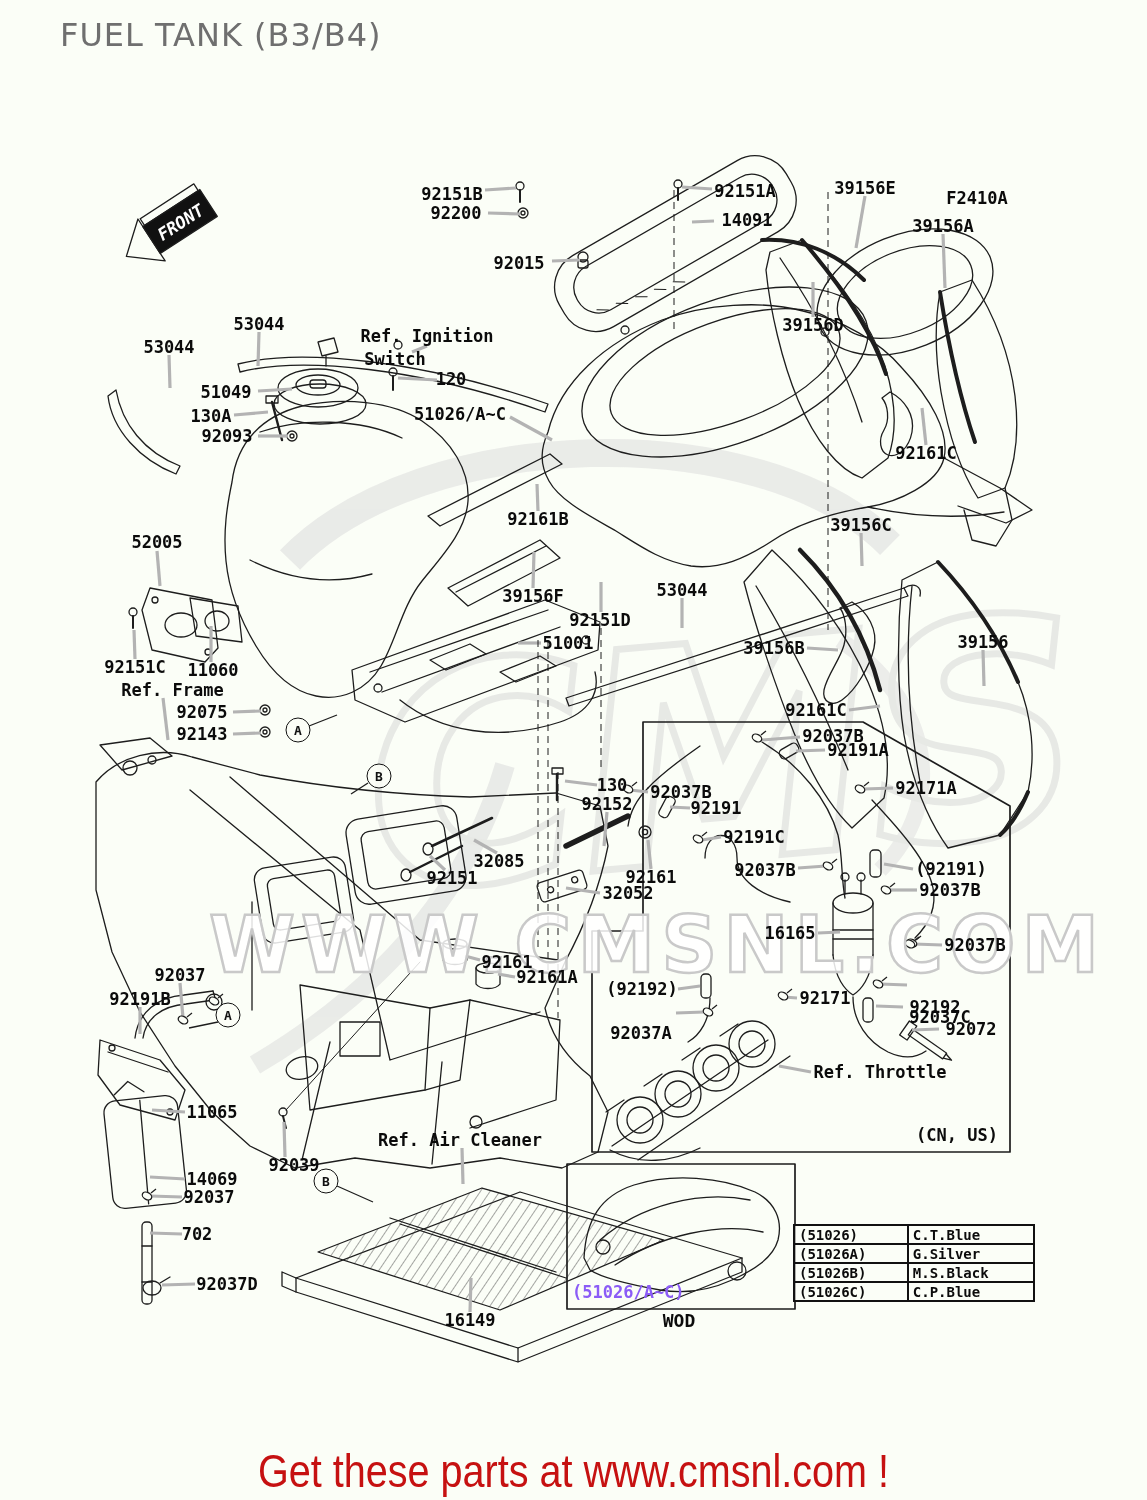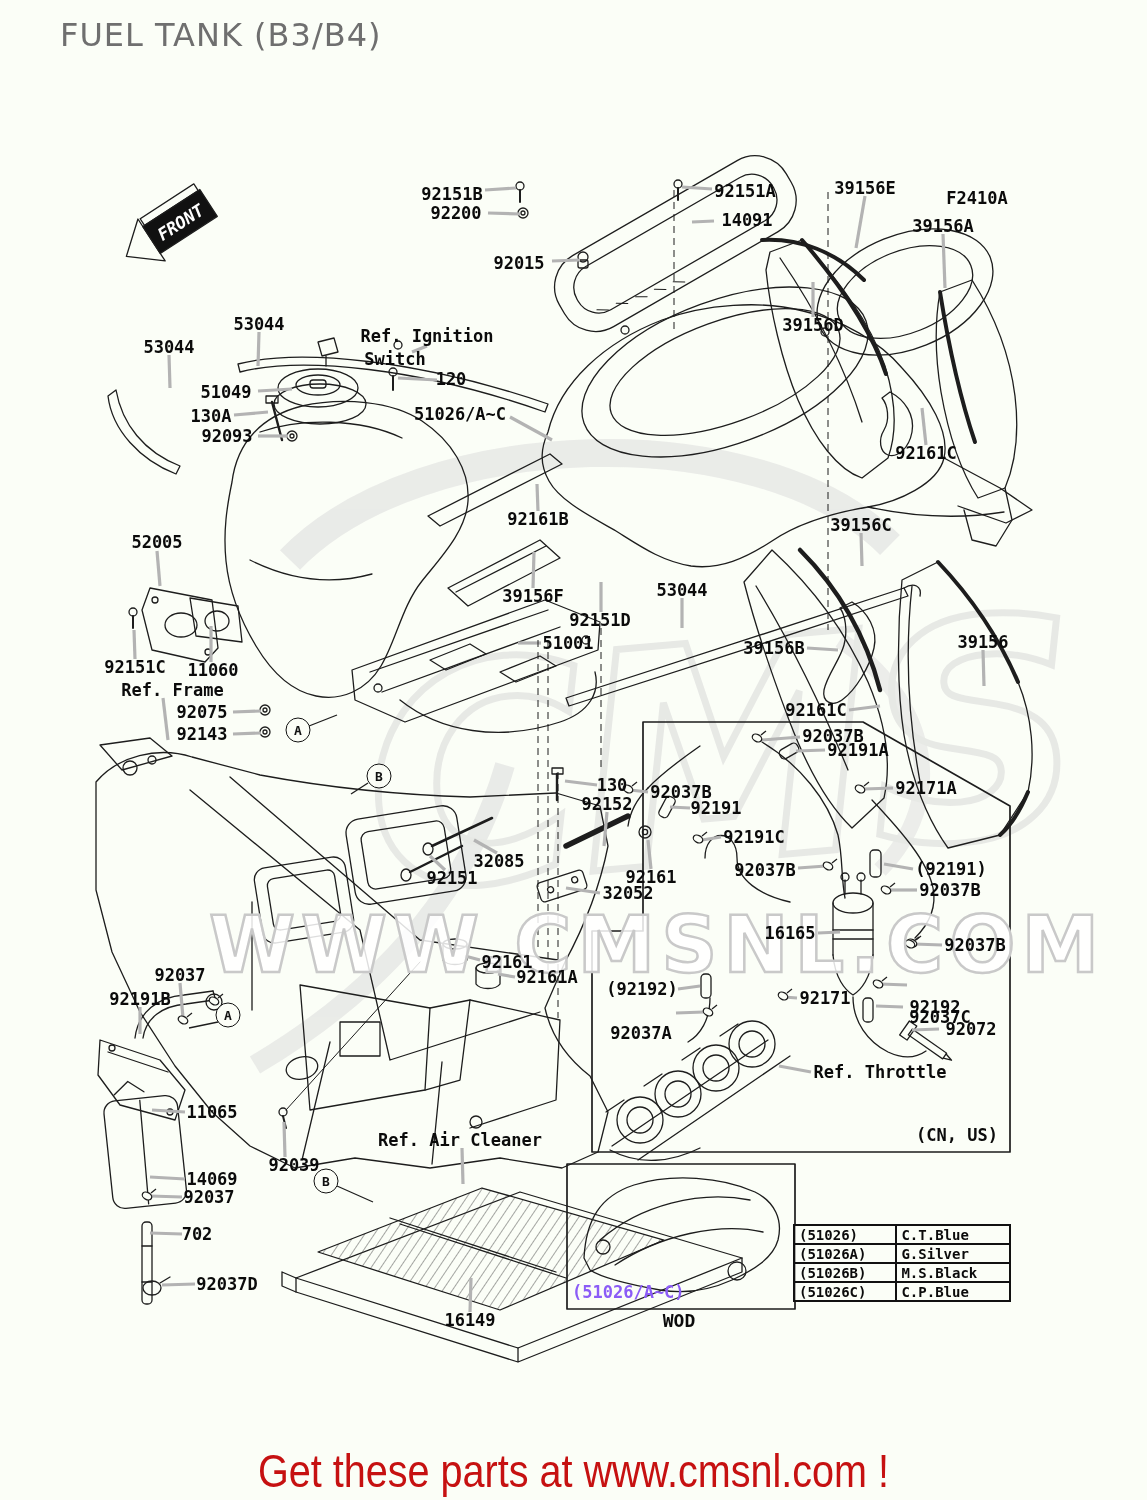--- a/index.html
+++ b/index.html
@@ -12,21 +12,21 @@
         font-family:"DejaVu Sans Mono", monospace;font-weight:700;font-size:17px;
         color:#0b0b0b;letter-spacing:0px;line-height:1;}
   .marker{position:absolute;width:23px;height:23px;border:1.7px solid #111;border-radius:50%;
         transform:translate(-50%,-50%);display:flex;align-items:center;justify-content:center;
         font-family:"DejaVu Sans Mono", monospace;font-weight:700;font-size:13px;color:#111;
         background:rgba(251,254,247,.85);}
   #wod-caption{position:absolute;left:572px;top:1282px;font-family:"DejaVu Sans Mono", monospace;
         font-weight:700;font-size:17px;color:#8b5cf6;}
   #wod-footer{position:absolute;left:679px;top:1320px;transform:translate(-50%,-50%);
         font-family:"DejaVu Sans Mono", monospace;font-weight:700;font-size:18px;color:#0b0b0b;}
-  #color-table{position:absolute;left:793px;top:1224px;width:218px;border:2px solid #111;
+  #color-table{position:absolute;left:793px;top:1224px;width:242px;border:2px solid #111;
         border-collapse:collapse;font-family:"DejaVu Sans Mono", monospace;font-weight:700;
         font-size:14px;color:#0b0b0b;background:rgba(251,254,247,.6);}
   #color-table td{border:2px solid #111;padding:0 4px;height:17px;white-space:nowrap;}
   #banner{position:absolute;left:0;top:1444px;width:100%;text-align:center;
         font-family:"Liberation Sans", sans-serif;font-size:46px;font-weight:400;
         transform:scaleX(.86);letter-spacing:0px;}
 </style>
 </head>
 <body>
 

